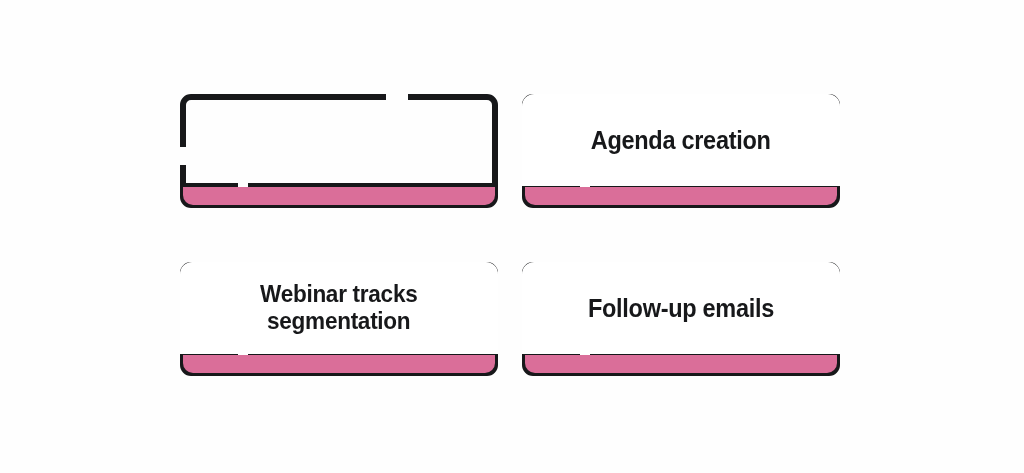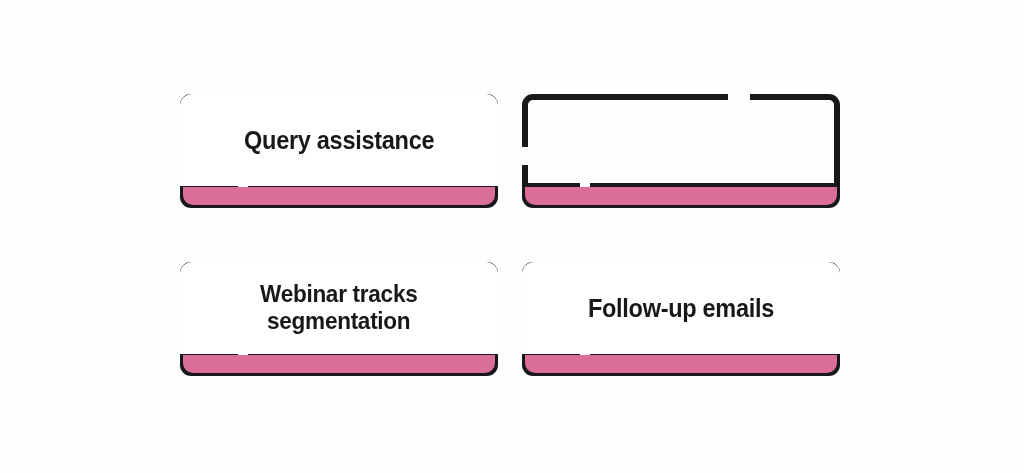--- a/index.html
+++ b/index.html
@@ -91,33 +91,33 @@
 
   .card-label.two-line { font-size: 24px; }
 </style>
 </head>
 <body>
 
 <div class="board">
 
   <div class="card">
     <div class="card-accent" style="background: rgb(218, 110, 153);"></div>
-    <div class="card-body">
-      <div class="card-label">Query assistance</div>
-    </div>
     <svg class="card-frame" viewBox="0 0 318 114">
       <path d="M 228 3 L 307 3 A 8 8 0 0 1 315 11 L 315 103 A 8 8 0 0 1 307 111 L 11 111 A 8 8 0 0 1 3 103 L 3 71" fill="none" stroke="#17181a" stroke-width="6" stroke-linecap="butt"></path>
       <path d="M 3 53 L 3 11 A 8 8 0 0 1 11 3 L 206 3" fill="none" stroke="#17181a" stroke-width="6" stroke-linecap="butt"></path>
       <path d="M 6 92 L 58 92" fill="none" stroke="#17181a" stroke-width="6" stroke-linecap="butt"></path>
       <path d="M 68 92 L 312 92" fill="none" stroke="#17181a" stroke-width="6" stroke-linecap="butt"></path>
     </svg>
   </div>
 
   <div class="card">
     <div class="card-accent" style="background: rgb(218, 110, 153);"></div>
+    <div class="card-body">
+      <div class="card-label">Agenda creation</div>
+    </div>
     <svg class="card-frame" viewBox="0 0 318 114">
       <path d="M 228 3 L 307 3 A 8 8 0 0 1 315 11 L 315 103 A 8 8 0 0 1 307 111 L 11 111 A 8 8 0 0 1 3 103 L 3 71" fill="none" stroke="#17181a" stroke-width="6" stroke-linecap="butt"></path>
       <path d="M 3 53 L 3 11 A 8 8 0 0 1 11 3 L 206 3" fill="none" stroke="#17181a" stroke-width="6" stroke-linecap="butt"></path>
       <path d="M 6 92 L 58 92" fill="none" stroke="#17181a" stroke-width="6" stroke-linecap="butt"></path>
       <path d="M 68 92 L 312 92" fill="none" stroke="#17181a" stroke-width="6" stroke-linecap="butt"></path>
     </svg>
   </div>
 
   <div class="card">
     <div class="card-accent" style="background: rgb(218, 110, 153);"></div>

